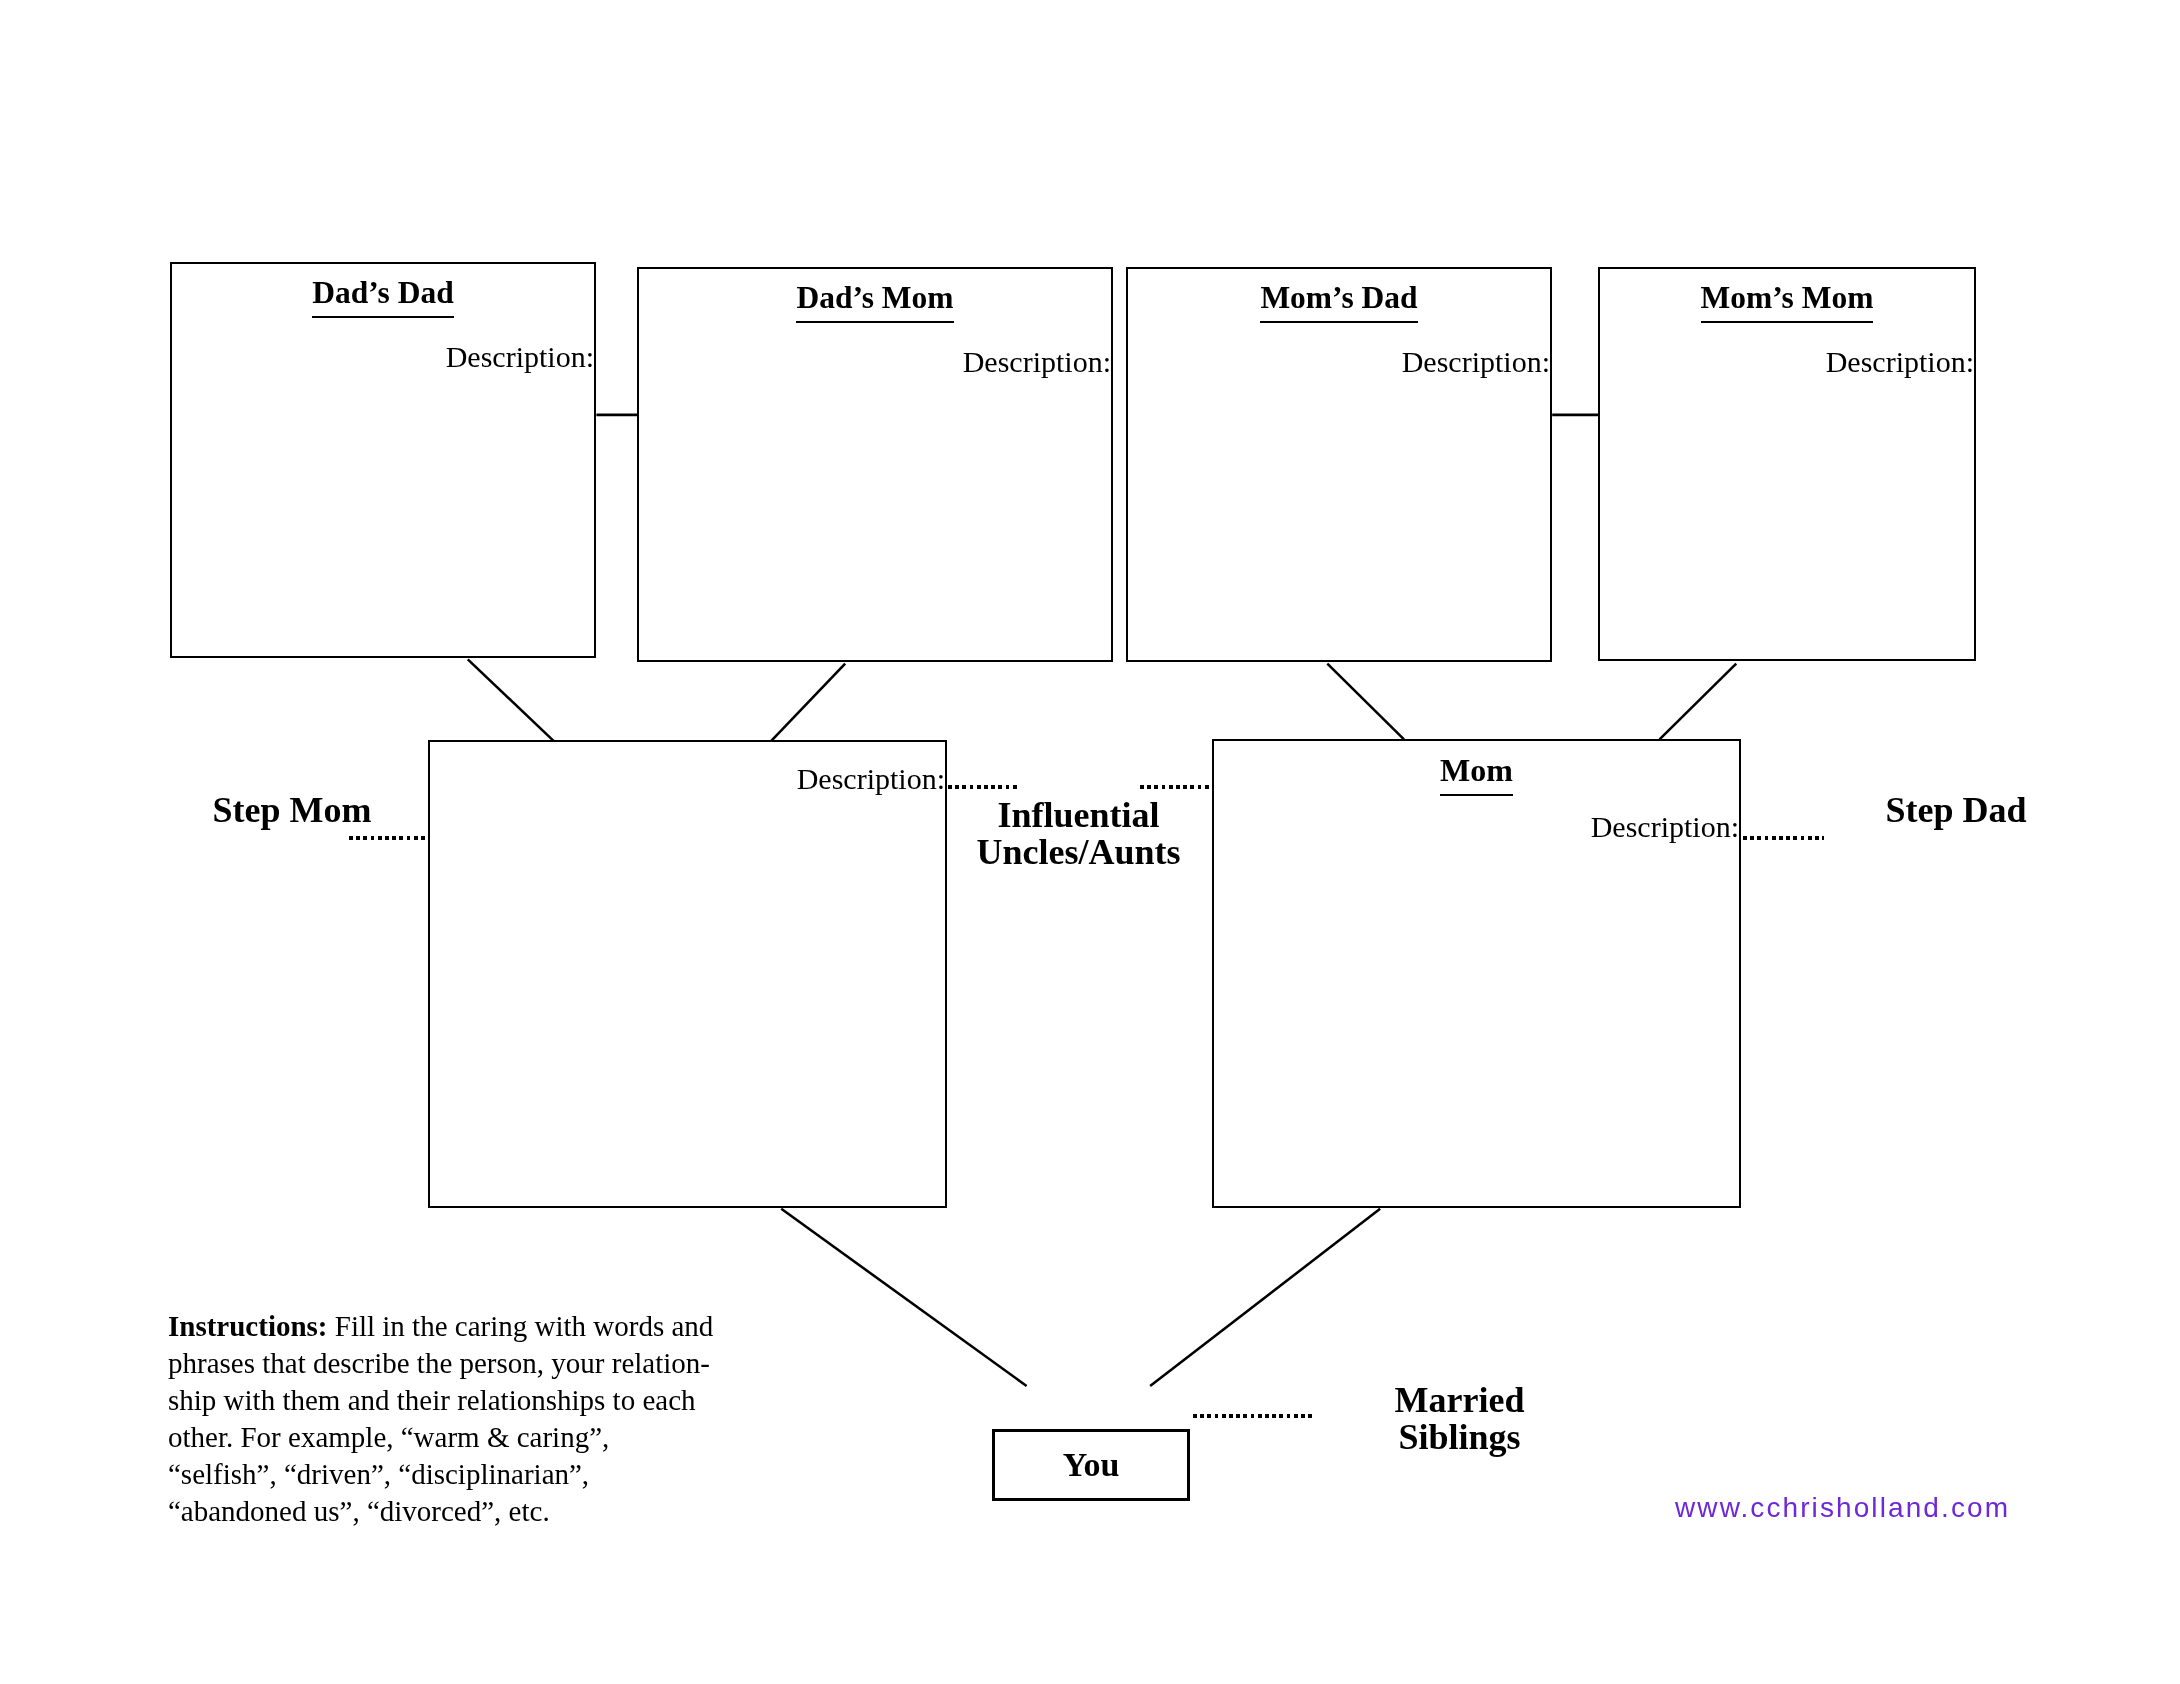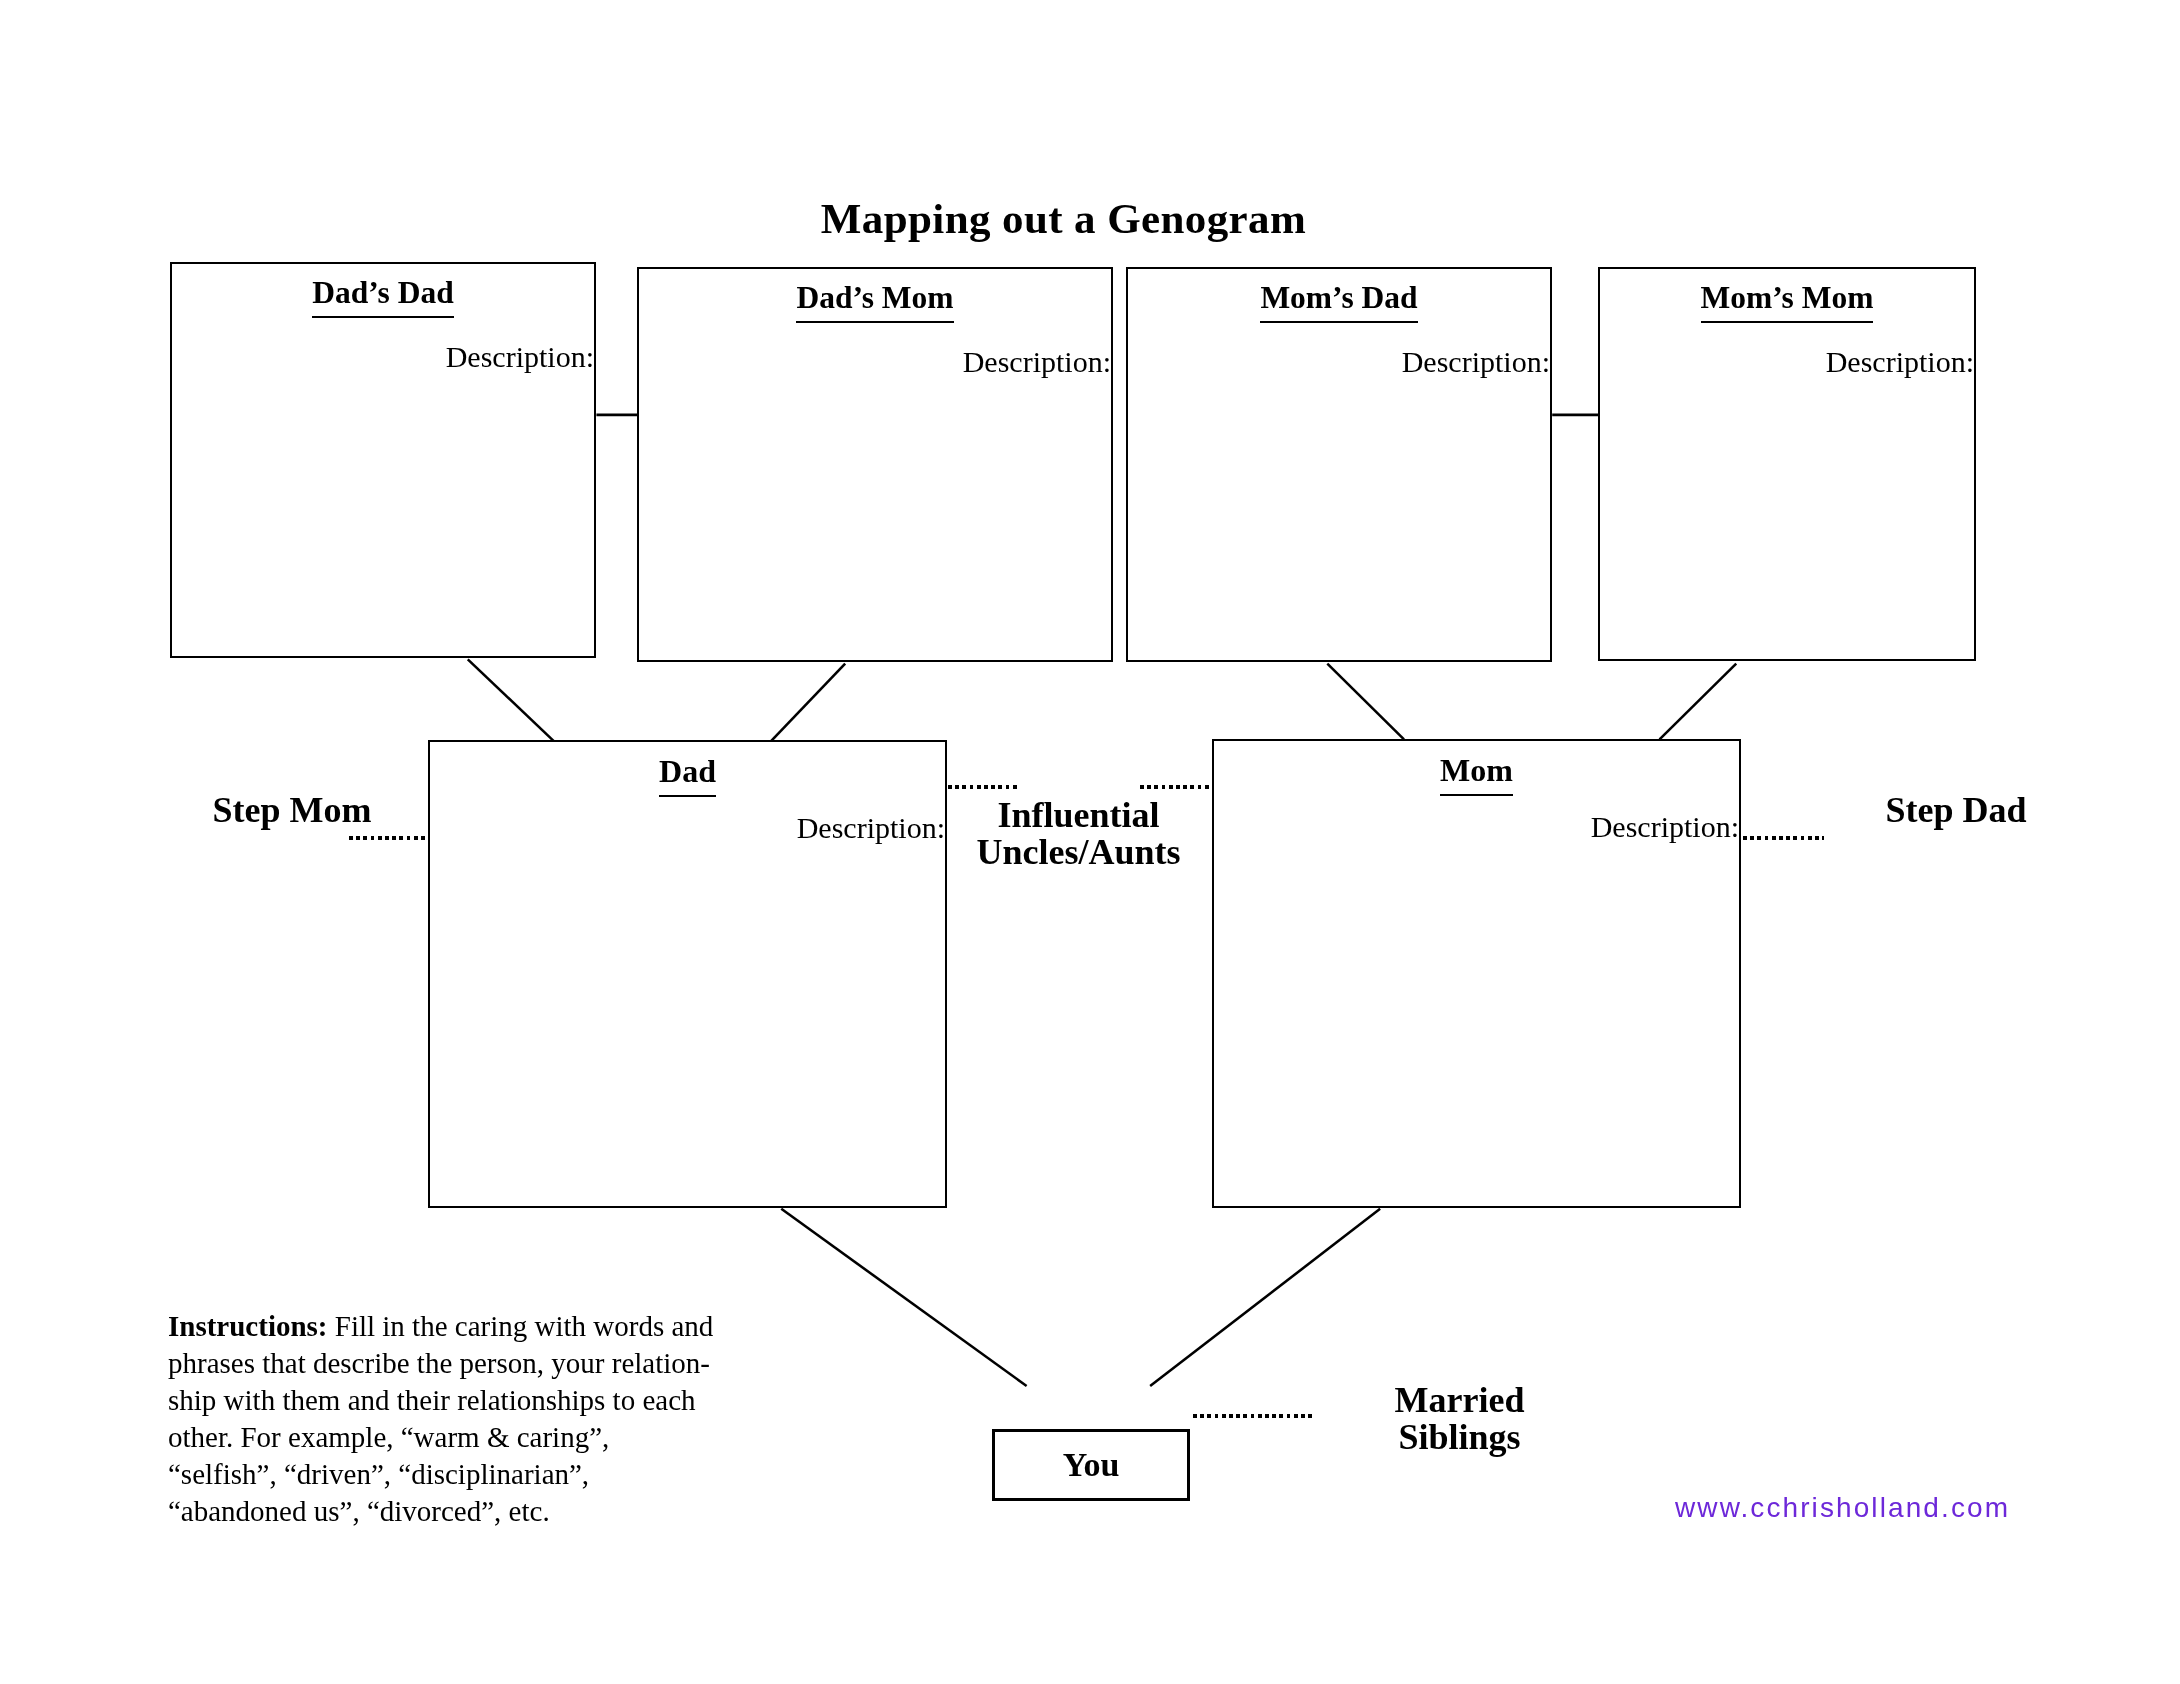--- a/index.html
+++ b/index.html
@@ -85,21 +85,20 @@
     <line x1="700" y1="487" x2="748" y2="487"></line>
     <line x1="1822" y1="487" x2="1876" y2="487"></line>
     <line x1="549" y1="774" x2="650" y2="870"></line>
     <line x1="992" y1="779" x2="905" y2="870"></line>
     <line x1="1558" y1="779" x2="1648" y2="868"></line>
     <line x1="2038" y1="779" x2="1948" y2="868"></line>
     <line x1="917" y1="1419" x2="1205" y2="1627"></line>
     <line x1="1620" y1="1419" x2="1350" y2="1627"></line>
   </svg>
 
-  <div class="abs" id="page-title">Mapping out a Genogram</div>
 
   <div class="pbox gp-box" style="left:170px;top:262px;width:426px;height:396px;">
     <div class="box-title"><span class="u">Dad’s Dad</span></div>
     <div class="desc">Description:</div>
   </div>
 
   <div class="pbox gp-box" style="left:637px;top:267px;width:476px;height:395px;">
     <div class="box-title"><span class="u">Dad’s Mom</span></div>
     <div class="desc">Description:</div>
   </div>
@@ -108,21 +107,20 @@
     <div class="box-title"><span class="u">Mom’s Dad</span></div>
     <div class="desc">Description:</div>
   </div>
 
   <div class="pbox gp-box" style="left:1598px;top:267px;width:378px;height:394px;">
     <div class="box-title"><span class="u">Mom’s Mom</span></div>
     <div class="desc">Description:</div>
   </div>
 
   <div class="pbox p-box" style="left:428px;top:740px;width:519px;height:468px;">
-    <div class="box-title"><span class="u">Dad</span></div>
     <div class="desc">Description:</div>
   </div>
 
   <div class="pbox p-box" style="left:1212px;top:739px;width:529px;height:469px;">
     <div class="box-title"><span class="u">Mom</span></div>
     <div class="desc">Description:</div>
   </div>
 
   <div class="pbox" id="box-you" style="left:992px;top:1385px;width:198px;height:72px;">
     <span class="you-label">You</span>

